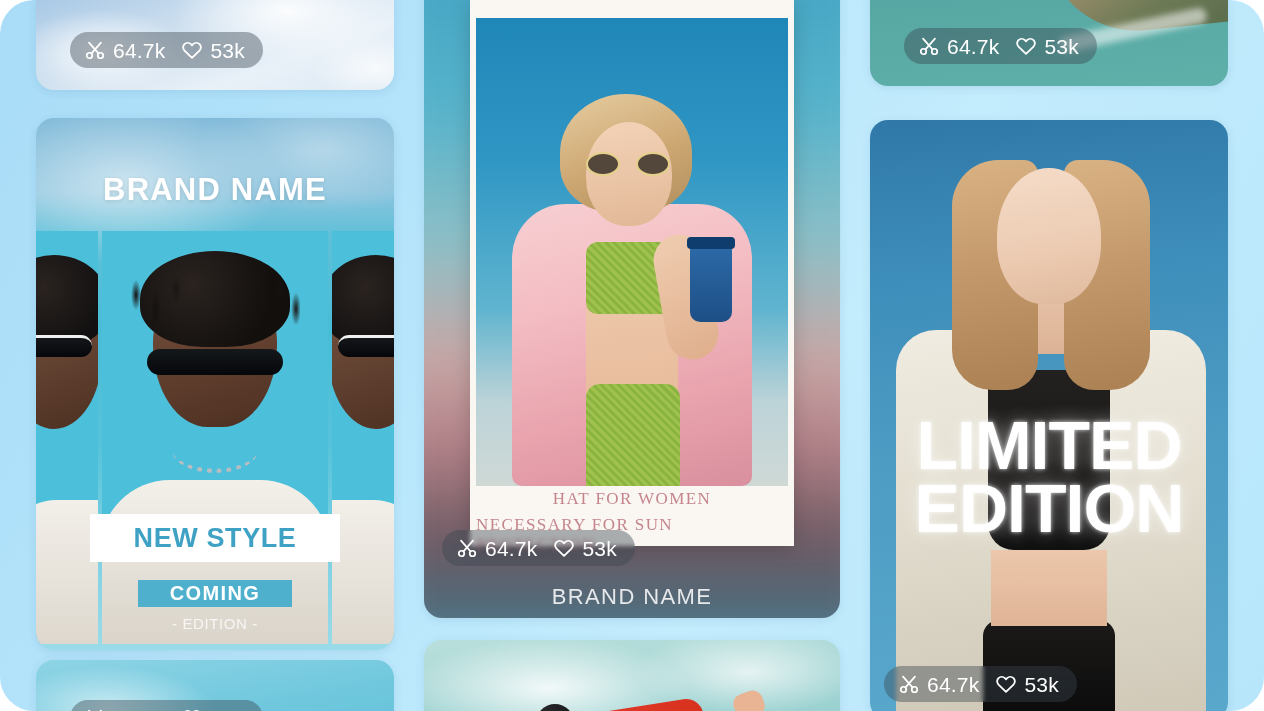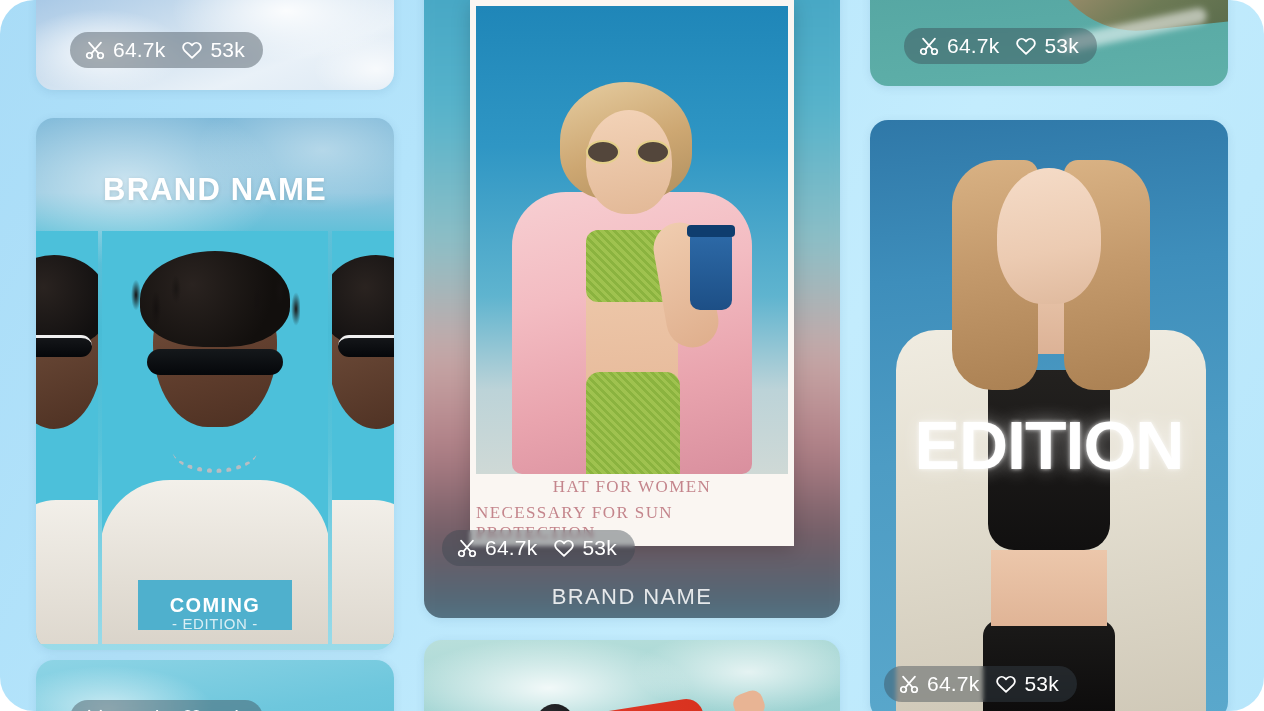--- a/index.html
+++ b/index.html
@@ -34,21 +34,21 @@
     gap: 16px;
     padding: 7px 18px 7px 14px;
     border-radius: 28px;
     background: rgba(58,70,78,.42);
     color: #fff;
     font-size: 21px;
     letter-spacing: .2px;
     z-index: 40;
     backdrop-filter: blur(2px);
   }
-  .stat { display: flex; gap: 7px; white-space: nowrap; }
+  .stat { display: flex; align-items: center; gap: 7px; white-space: nowrap; }
   .stat svg { display: block; }
   .stat-val { font-size: 21px; line-height: 1; }
 
   
 
   
   #card-mountain {
     left: 36px; top: -86px; width: 358px; height: 176px;
     background:
       radial-gradient(ellipse 120px 60px at 18% 78%, rgba(255,255,255,.85), rgba(255,255,255,0) 70%),
@@ -153,21 +153,21 @@
   .newstyle-band {
     position: absolute; left: 54px; right: 54px; top: 396px; height: 48px;
     background: #ffffff;
     display: flex; align-items: center; justify-content: center;
     z-index: 12;
   }
   .newstyle-band span {
     color: #3fa2c4; font-size: 27px; font-weight: bold; letter-spacing: .6px;
   }
   .coming-band {
-    position: absolute; left: 102px; right: 102px; top: 462px; height: 50px;
+    position: absolute; left: 102px; right: 102px; top: 462px; height: 27px;
     background: #4fb0cd;
     display: flex; align-items: center; justify-content: center;
     z-index: 12;
   }
   .coming-band span {
     color: #ffffff; font-size: 20px; font-weight: bold; letter-spacing: 1.4px;
   }
   .capcut-tag {
     position: absolute; left: 0; right: 0; bottom: 18px;
     text-align: center;
@@ -197,21 +197,21 @@
     background:
       linear-gradient(180deg, #3c9ec0 0%, #56b3cb 26%, #8fbfc6 44%, #c8a7a6 58%, #b07f86 70%, #6d5a63 82%, #4a6d7e 92%, #7fb3c6 100%);
     filter: blur(18px);
     transform: scale(1.2);
   }
   .polaroid {
     position: absolute;
     left: 46px; right: 46px; top: 30px; height: 546px;
     background: #faf6f2;
     box-shadow: 0 4px 18px rgba(0,0,0,.18);
-    padding: 6px 6px 0 6px;
+    padding: 18px 6px 0 6px;
   }
   .polaroid-photo {
     position: relative; width: 100%; height: 468px; overflow: hidden;
     background: linear-gradient(180deg, #1f86b8 0%, #2f96c4 30%, #5fb4cf 62%, #bcd3d8 82%, #cfd9d6 100%);
   }
   .hat-woman {
     position: absolute; left: 50%; bottom: 0; transform: translateX(-50%);
     width: 300px; height: 420px;
   }
   .hw-hair {
@@ -450,20 +450,23 @@
         <div class="glasses-main"></div>
       </div>
       <div class="ph side">
         <div class="side-shirt" style="right:-30px"></div>
         <div class="side-face" style="right:-30px"></div>
         <div class="side-hair" style="right:-36px"></div>
         <div class="side-glass" style="right:-24px"></div>
       </div>
     </div>
 
+    <div class="newstyle-band">
+      <span>NEW STYLE</span>
+    </div>
     <div class="coming-band">
       <span>COMING</span>
     </div>
     <div class="capcut-tag">- EDITION -</div>
   </div>
 
   <div class="card" id="card-water">
     <div class="stats" style="left:34px; top:40px;">
       <span class="stat">
         <svg width="22" height="22" viewBox="0 0 24 24" fill="none" stroke="#fff" stroke-width="1.9" stroke-linecap="round">
@@ -567,20 +570,21 @@
       <div class="le-pants"></div>
       <div class="le-midriff"></div>
       <div class="le-crop"></div>
       <div class="le-neck"></div>
       <div class="le-hair-l"></div>
       <div class="le-hair-r"></div>
       <div class="le-face"></div>
     </div>
 
     <div class="le-text">
+      <div class="l1">LIMITED</div>
       <div class="l2">EDITION</div>
     </div>
 
     <div class="stats" style="left:14px; bottom:18px;">
       <span class="stat">
         <svg width="22" height="22" viewBox="0 0 24 24" fill="none" stroke="#fff" stroke-width="1.9" stroke-linecap="round">
           <circle cx="6" cy="18" r="3"></circle>
             <circle cx="18" cy="18" r="3"></circle>
           <line x1="8.2" y1="15.6" x2="18.5" y2="4"></line>
             <line x1="15.8" y1="15.6" x2="5.5" y2="4"></line>

